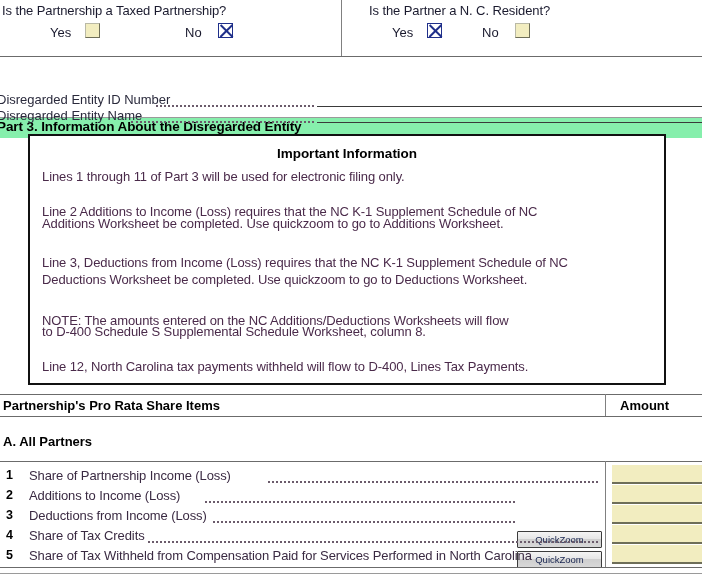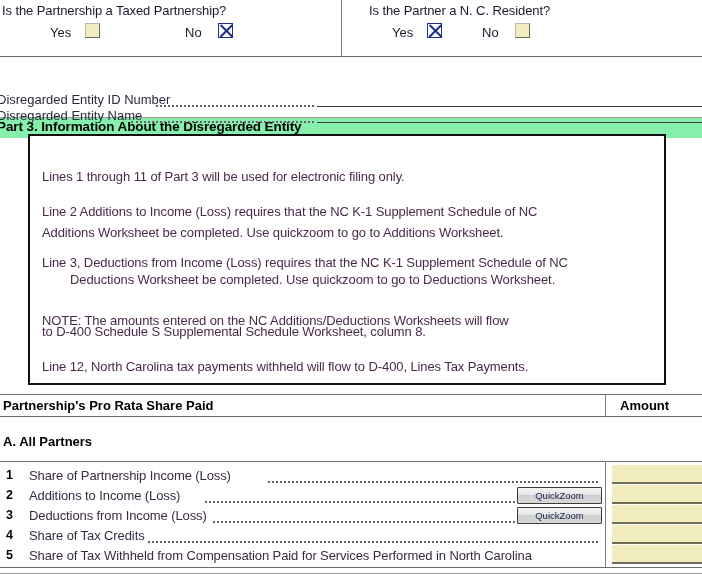--- a/index.html
+++ b/index.html
@@ -236,20 +236,21 @@
     background: linear-gradient(to bottom, #f4f4f4 0%, #e6e6e6 45%, #cfcfcf 50%, #d8d8d8 100%);
     border: 1px solid #3c3c3c;
     border-radius: 1px;
     font-size: 9.5px;
     color: #16234f;
     text-align: center;
     line-height: 15px;
     font-family: "Liberation Sans", sans-serif;
     cursor: pointer;
     padding: 0;
+    margin-top: 44px;
   }
 
   .amt-field {
     position: absolute;
     left: 612px;
     width: 90px; height: 19px;
     box-sizing: border-box;
     background: #f2edc0;
     border-bottom: 2px solid #6e6e58;
   }
@@ -302,34 +303,35 @@
   <span class="de-underline" style="left:317px; width:385px;"></span>
 </div>
 
 <div class="de-row" id="de-row-2">
   <span class="de-label">Disregarded Entity Name</span>
   <span class="de-leader" style="left:131px; width:183px;"></span>
   <span class="de-underline" style="left:317px; width:385px;"></span>
 </div>
 
 <div id="info-box">
+  <div id="info-title">Important Information</div>
 
   <div class="info-line" style="top:33px;">Lines 1 through 11 of Part 3 will be used for electronic filing only.</div>
   <div class="info-line" style="top:68px;">Line 2  Additions to Income (Loss) requires that the NC K-1 Supplement Schedule of NC</div>
-  <div class="info-line" style="top:89px;">Additions Worksheet be completed.   Use quickzoom to go to Additions Worksheet.</div>
+  <div class="info-line" style="top:80px;">Additions Worksheet be completed.   Use quickzoom to go to Additions Worksheet.</div>
   <div class="info-line" style="top:119px;">Line 3, Deductions from Income (Loss) requires that the NC K-1 Supplement Schedule of NC</div>
-  <div class="info-line" style="top:136px;margin-left:28px;">Deductions Worksheet be completed.    Use quickzoom to go to Deductions Worksheet.</div>
+  <div class="info-line" style="top:136px;">Deductions Worksheet be completed.    Use quickzoom to go to Deductions Worksheet.</div>
   <div class="info-line" style="top:177px;">NOTE:  The amounts entered on the NC Additions/Deductions Worksheets will flow</div>
   <div class="info-line" style="top:188px;">to D-400 Schedule S Supplemental Schedule Worksheet, column 8.</div>
   <div class="info-line" style="top:223px;">Line 12, North Carolina tax payments withheld will flow to D-400, Lines Tax Payments.</div>
 </div>
 
 <div id="table-head">
   <div class="th-top"></div>
-  <div id="th-items">Partnership's Pro Rata Share Paid</div>
+  <div id="th-items">Partnership's Pro Rata Share Items</div>
   <div id="th-amount">Amount</div>
   <div class="vrule" id="th-vdiv"></div>
   <div class="th-bottom"></div>
 </div>
 
 <div id="section-a">A.   All Partners</div>
 
 <div class="rule" id="rows-top-rule"></div>
 <div class="vrule" id="rows-vdiv"></div>
 

